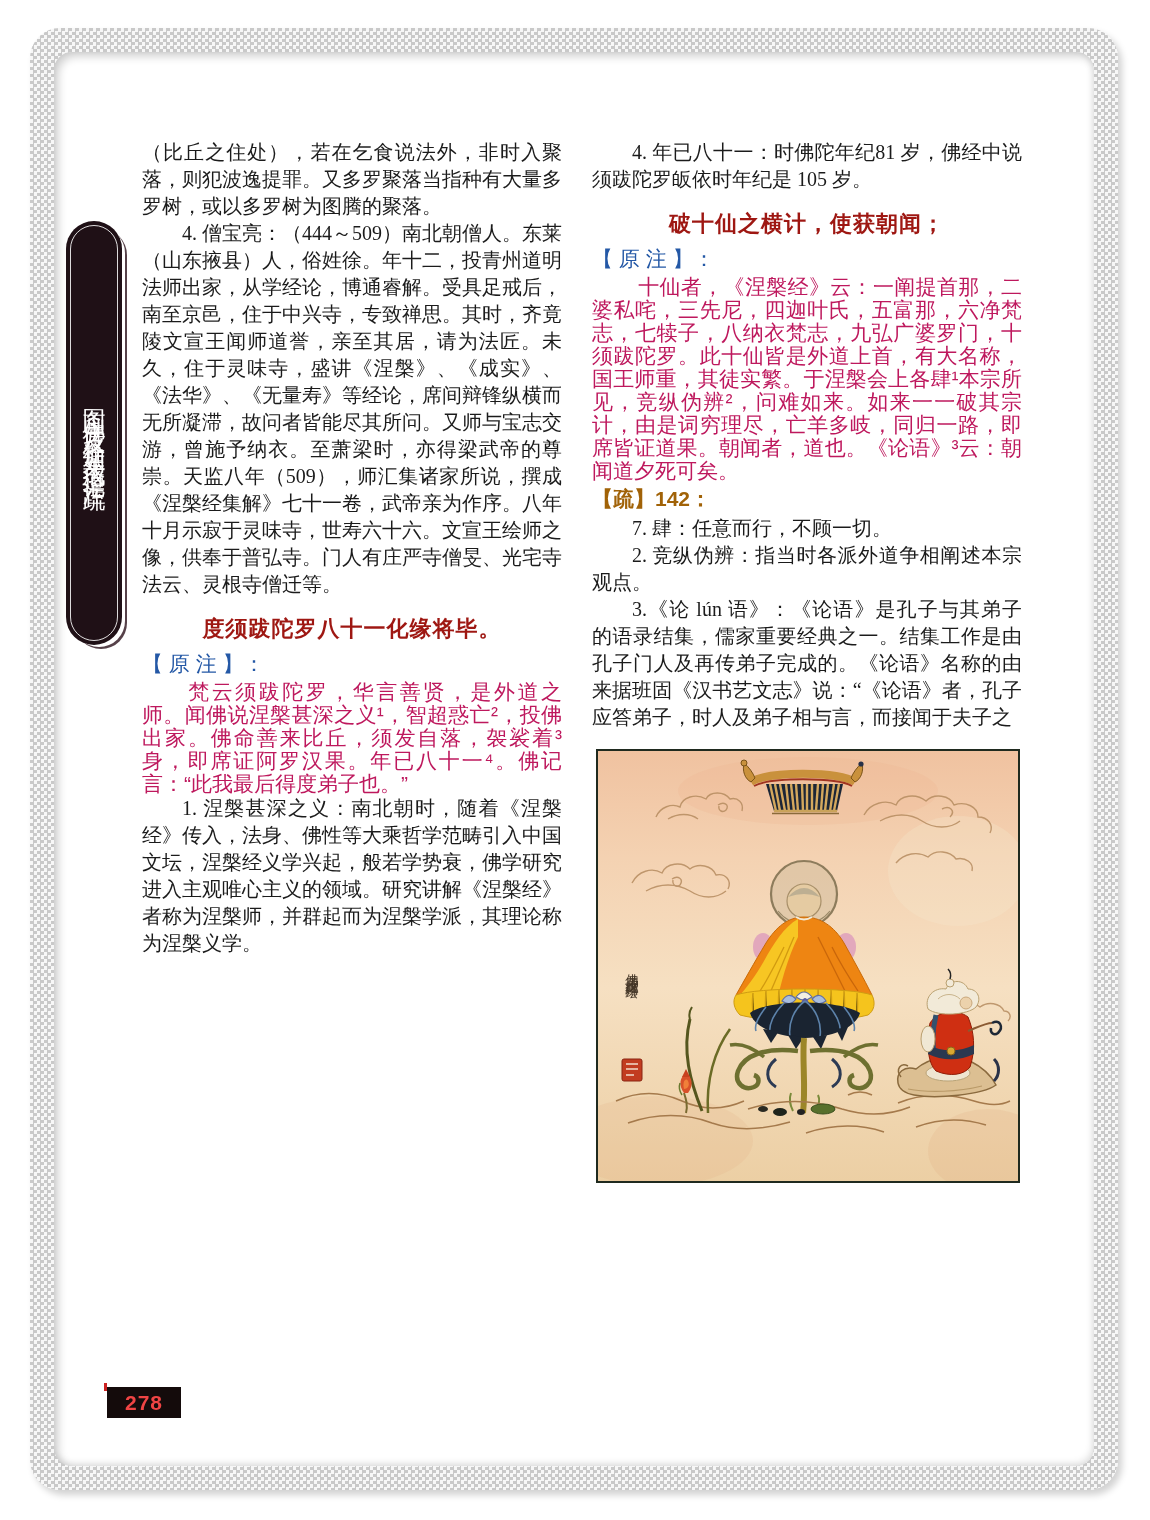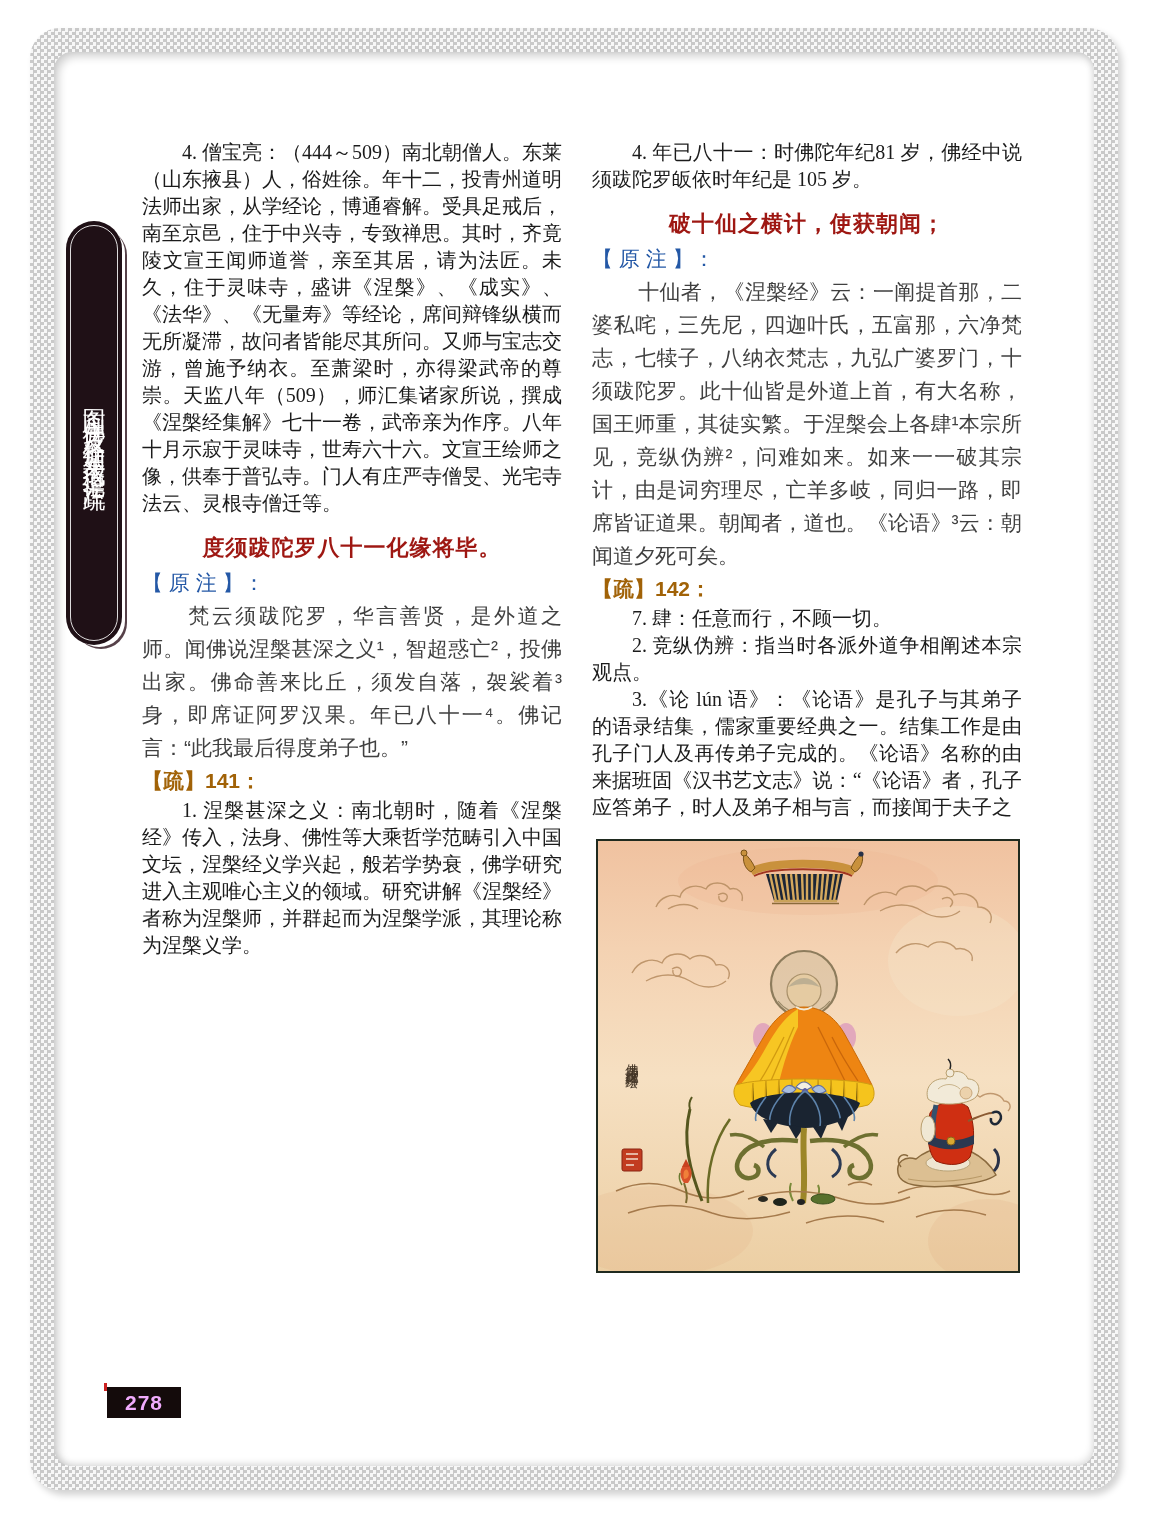--- a/index.html
+++ b/index.html
@@ -21,52 +21,52 @@
          letter-spacing:6px;font-family:"Liberation Serif",serif;}
   
   .col{position:absolute;top:139px;}
   .col-left{left:142px;width:420px;}
   .col-right{left:592px;width:430px;}
   .body-text{font-size:20px;line-height:27px;color:#1b1b1b;text-align:justify;margin:0;}
   .ind{text-indent:2em;}
   .sec-heading{color:#9e1712;font-size:22px;font-weight:bold;letter-spacing:1px;
          margin:16px 0 6px;font-family:"Liberation Sans",sans-serif;text-align:center;}
   .note-label{color:#2458a6;font-size:21px;margin:2px 0;font-family:"Liberation Sans",sans-serif;}
-  .note-text{color:#404040;font-size:21px;line-height:33px;text-align:justify;text-indent:2.2em;
+  .note-text{color:#be185d;font-size:21px;line-height:23px;text-align:justify;text-indent:2.2em;
          margin:0;font-family:"Liberation Sans",sans-serif;}
   .shu-label{font-weight:bold;font-size:21px;color:#a16207;margin:3px 0 2px;
          font-family:"Liberation Sans",sans-serif;}
   
   .painting{width:424px;height:434px;border:2px solid #1f2a1f;box-sizing:border-box;
          margin:18px 0 0 4px;background:#f2d5b0;}
   .painting svg{display:block;width:100%;height:100%;}
   
   .pageno{position:absolute;left:107px;top:1387px;width:74px;height:31px;background:#140b0b;
-         color:#f0abfc;font-family:"Liberation Sans",sans-serif;font-weight:bold;font-size:21px;
+         color:#ef4444;font-family:"Liberation Sans",sans-serif;font-weight:bold;font-size:21px;
          display:flex;align-items:center;justify-content:center;letter-spacing:1px;}
   .pageno::before{content:"";position:absolute;left:-3px;top:-4px;width:3px;height:8px;background:#c22;}
 </style>
 </head>
 <body>
 
 <div class="screen">
   <div class="frame">
     <div class="page"></div>
   </div>
 
   <div class="spine">
     <div class="spine-text">图画佛传及释迦如来成道记注疏</div>
   </div>
 
   <div class="col col-left">
+    <p class="body-text">（比丘之住处），若在乞食说法外，非时入聚落，则犯波逸提罪。又多罗聚落当指种有大量多罗树，或以多罗树为图腾的聚落。</p>
     <p class="body-text ind">4. 僧宝亮：（444～509）南北朝僧人。东莱（山东掖县）人，俗姓徐。年十二，投青州道明法师出家，从学经论，博通睿解。受具足戒后，南至京邑，住于中兴寺，专致禅思。其时，齐竟陵文宣王闻师道誉，亲至其居，请为法匠。未久，住于灵味寺，盛讲《涅槃》、《成实》、《法华》、《无量寿》等经论，席间辩锋纵横而无所凝滞，故问者皆能尽其所问。又师与宝志交游，曾施予纳衣。至萧梁时，亦得梁武帝的尊崇。天监八年（509），师汇集诸家所说，撰成《涅槃经集解》七十一卷，武帝亲为作序。八年十月示寂于灵味寺，世寿六十六。文宣王绘师之像，供奉于普弘寺。门人有庄严寺僧旻、光宅寺法云、灵根寺僧迁等。</p>
     <div class="sec-heading">度须跋陀罗八十一化缘将毕。</div>
     <div class="note-label">【 原 注 】：</div>
     <p class="note-text">梵云须跋陀罗，华言善贤，是外道之师。闻佛说涅槃甚深之义¹，智超惑亡²，投佛出家。佛命善来比丘，须发自落，袈裟着³身，即席证阿罗汉果。年已八十一⁴。佛记言：“此我最后得度弟子也。”</p>
-    <div class="shu-label">【疏】141：</div>
     <p class="body-text ind">1. 涅槃甚深之义：南北朝时，随着《涅槃经》传入，法身、佛性等大乘哲学范畴引入中国文坛，涅槃经义学兴起，般若学势衰，佛学研究进入主观唯心主义的领域。研究讲解《涅槃经》者称为涅槃师，并群起而为涅槃学派，其理论称为涅槃义学。</p>
   </div>
 
   <div class="col col-right">
     <p class="body-text ind">4. 年已八十一：时佛陀年纪81 岁，佛经中说须跋陀罗皈依时年纪是 105 岁。</p>
     <div class="sec-heading">破十仙之横计，使获朝闻；</div>
     <div class="note-label">【 原 注 】：</div>
     <p class="note-text">十仙者，《涅槃经》云：一阐提首那，二婆私咤，三先尼，四迦叶氏，五富那，六净梵志，七犊子，八纳衣梵志，九弘广婆罗门，十须跋陀罗。此十仙皆是外道上首，有大名称，国王师重，其徒实繁。于涅槃会上各肆¹本宗所见，竞纵伪辨²，问难如来。如来一一破其宗计，由是词穷理尽，亡羊多岐，同归一路，即席皆证道果。朝闻者，道也。《论语》³云：朝闻道夕死可矣。</p>
     <div class="shu-label">【疏】142：</div>
     <p class="body-text ind">7. 肆：任意而行，不顾一切。</p>

